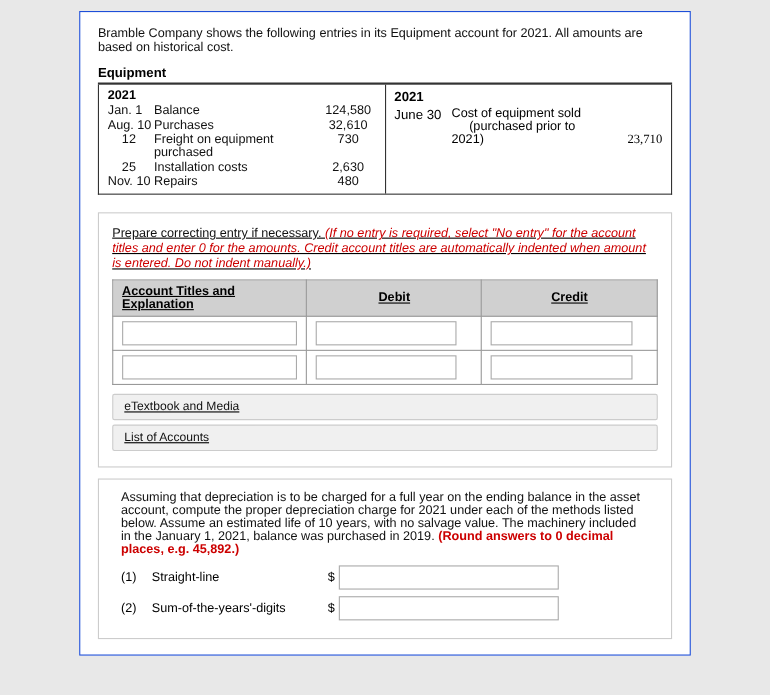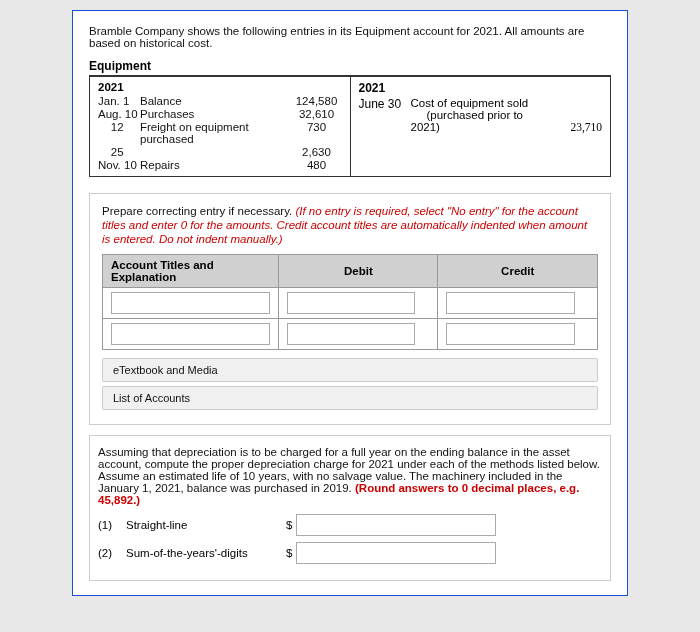--- a/index.html
+++ b/index.html
@@ -80,20 +80,21 @@
     .t-right-row {
       display: flex;
       margin-bottom: 1px;
     }
     .t-right-row .date-col { min-width: 52px; }
     .t-right-row .amount-col { min-width: 50px; text-align: right; font-family: Liberation Serif, serif; }
 
     
     .instruction-section {
       margin-bottom: 10px;
+      text-decoration: underline;
     }
     .instruction-normal {
       font-size: 11.5px;
       color: #111;
       display: inline;
     }
     .instruction-red {
       font-size: 11.5px;
       color: #cc0000;
       display: inline;
@@ -153,21 +154,21 @@
       text-align: left;
       cursor: pointer;
       margin-bottom: 4px;
       color: #111;
     }
 
     
     .depreciation-section {
       margin-top: 10px;
       border: 1px solid #ccc;
-      padding: 10px 8px;
+      padding: 10px 20px;
     }
     .depreciation-text {
       font-size: 11.5px;
       color: #111;
       margin-bottom: 8px;
     }
     .depreciation-text .red-bold {
       color: #cc0000;
       font-weight: bold;
     }
@@ -226,20 +227,21 @@
           <span class="label-col">Purchases</span>
           <span class="amount-col">32,610</span>
         </div>
         <div class="t-row">
           <span class="date-col">&nbsp;&nbsp;&nbsp;&nbsp;12</span>
           <span class="label-col">Freight on equipment purchased</span>
           <span class="amount-col">730</span>
         </div>
         <div class="t-row">
           <span class="date-col">&nbsp;&nbsp;&nbsp;&nbsp;25</span>
+          <span class="label-col">Installation costs</span>
           <span class="amount-col">2,630</span>
         </div>
         <div class="t-row">
           <span class="date-col">Nov. 10</span>
           <span class="label-col">Repairs</span>
           <span class="amount-col">480</span>
         </div>
       </div>
 
       <div class="t-right">

